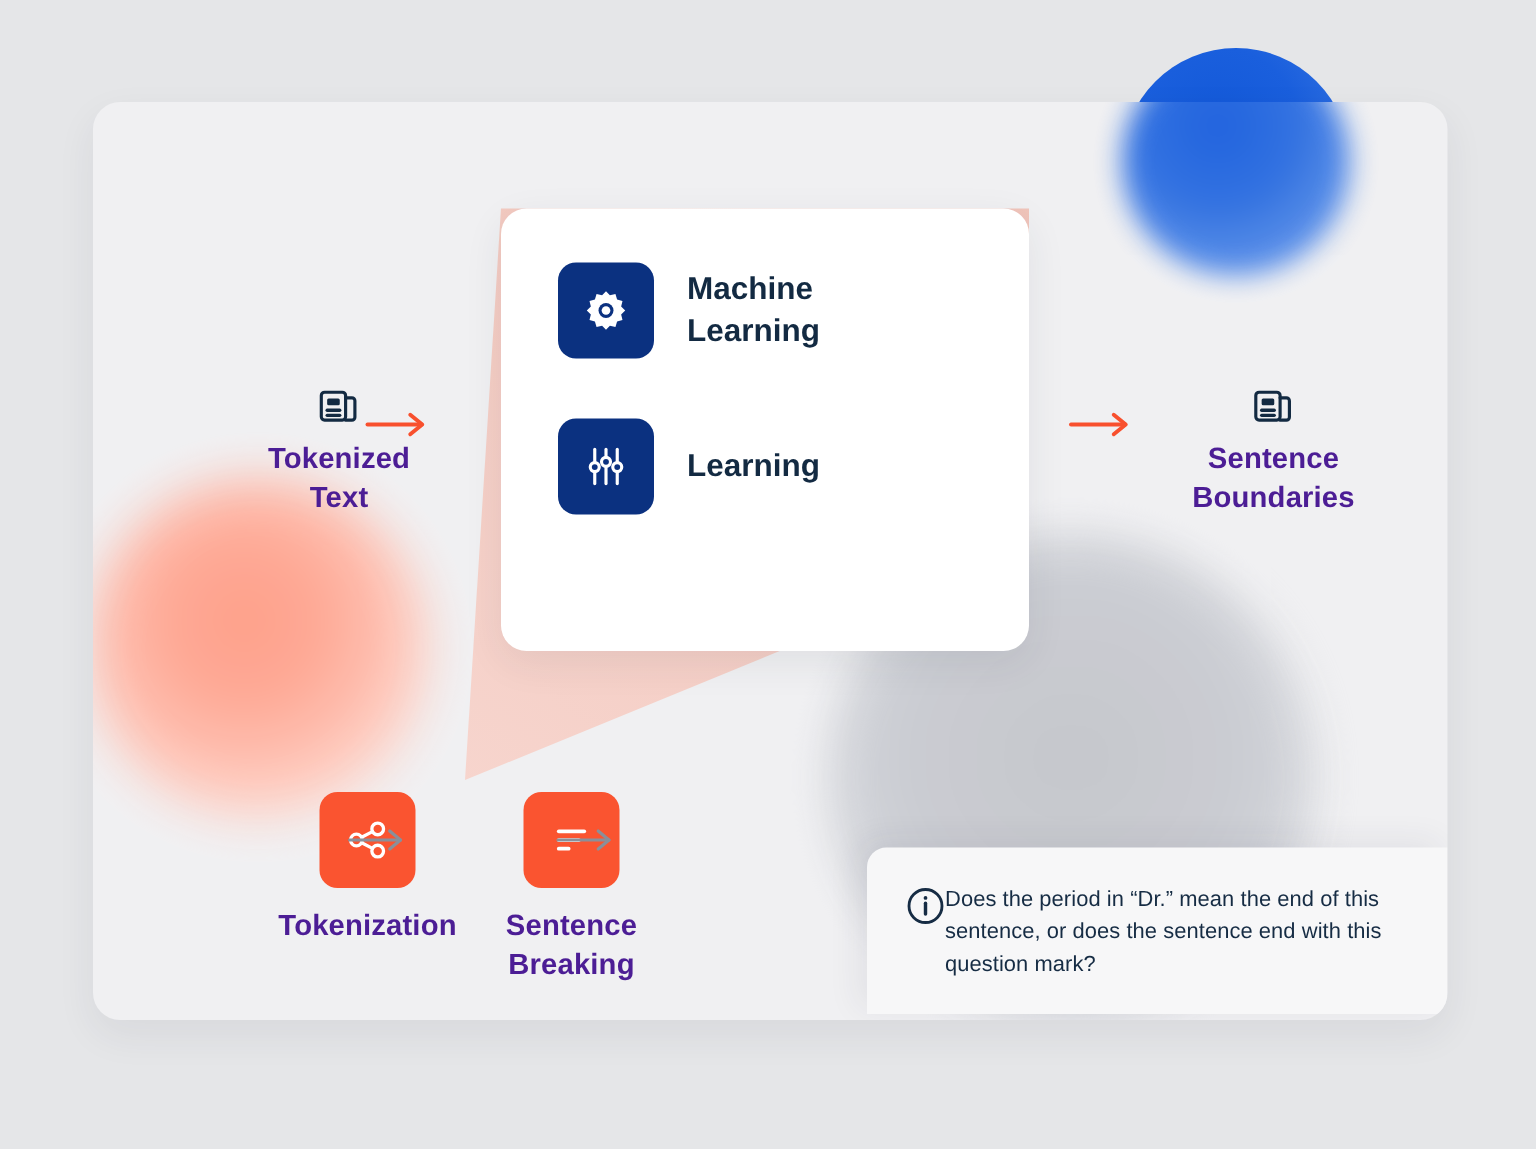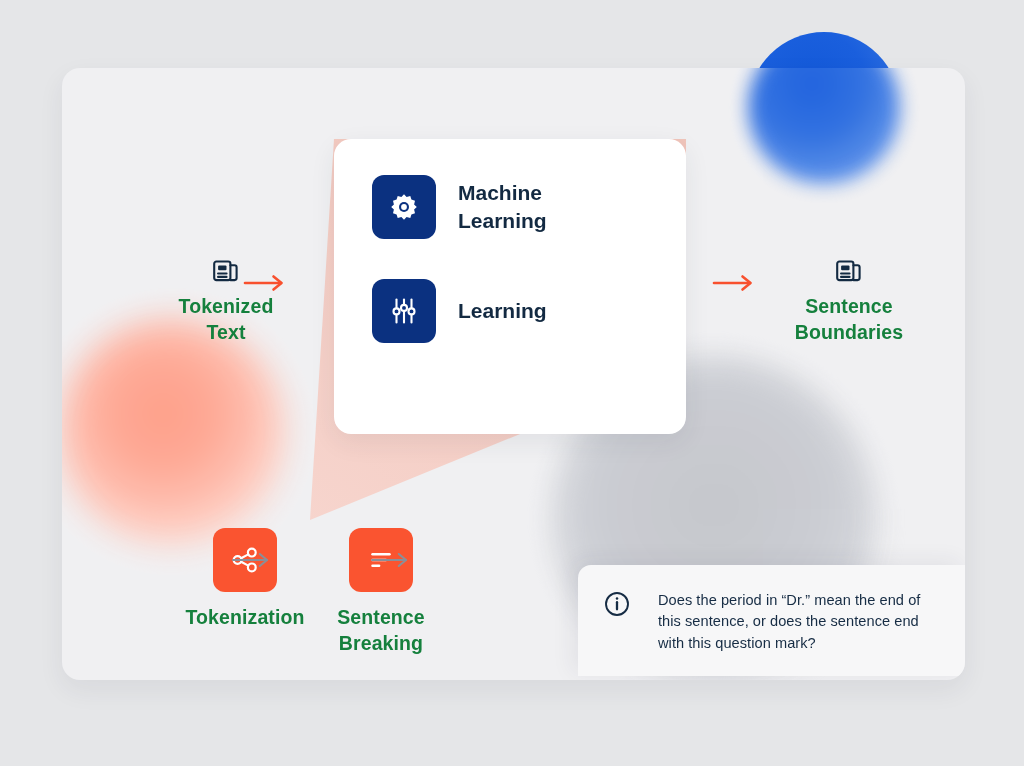--- a/index.html
+++ b/index.html
@@ -104,21 +104,21 @@
   
   .node {
     position: absolute;
     display: flex;
     flex-direction: column;
     align-items: center;
     text-align: center;
   }
 
   .node-label {
-    color: #15803d;
+    color: #4c1d95;
     font-weight: bold;
     font-size: 19.5px;
     line-height: 1.34;
     letter-spacing: 0.1px;
     white-space: pre-line;
   }
 
   #node-tokenized-text {
     left: 74px;
     top: 190px;
@@ -212,21 +212,21 @@
   #tooltip {
     position: absolute;
     left: 516px;   
     top: 497px;    
     width: 387px;
     height: 111px;
     background: #f7f7f8;
     border-radius: 13px 0 0 0;
     box-shadow: -6px -4px 22px rgba(40,48,70,0.07);
     display: flex;
-    gap: 28px;
+    gap: 0;
     padding: 25px 22px 0 26px;
     z-index: 6;
   }
 
   #tooltip .tip-text {
     color: #162c44;
     font-size: 14.6px;
     line-height: 1.46;
     font-weight: normal;
     letter-spacing: 0.05px;

